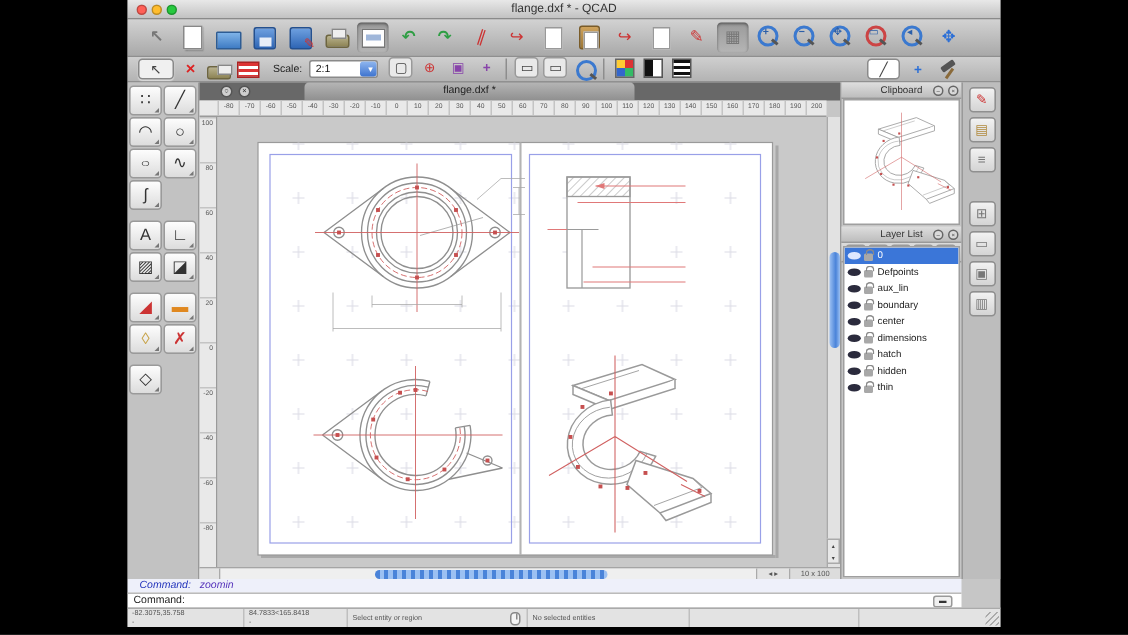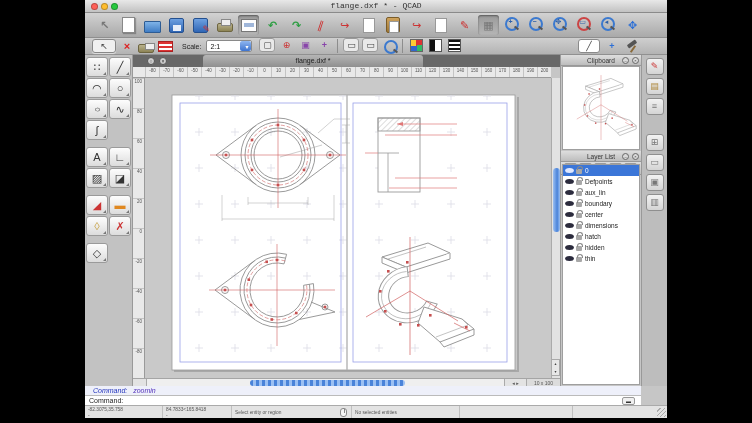--- a/index.html
+++ b/index.html
@@ -7,21 +7,21 @@
   body{font-family:"Liberation Sans","DejaVu Sans",sans-serif;}
   .screen{position:relative;width:752px;height:423px;background:#000;overflow:hidden;}
   .app{position:absolute;left:85px;top:0;width:582px;height:418px;background:#c6c6c6;overflow:hidden;}
 
   
   .titlebar{position:absolute;left:0;top:0;width:582px;height:13px;
     background:linear-gradient(#e8e8e8,#c2c2c2);border-bottom:1px solid #8a8a8a;}
   .lights{position:absolute;left:6px;top:3px;display:flex;gap:3px;}
   .light{width:7px;height:7px;border-radius:50%;border:.5px solid rgba(0,0,0,.25);}
   .titlebar .wtitle{position:absolute;left:0;right:0;top:1px;text-align:center;
-    font-size:8px;color:#333;font-family:Liberation Mono, monospace;}
+    font-size:8px;color:#333;}
 
   
   .tb1{position:absolute;left:0;top:13px;width:582px;height:25px;
     background:linear-gradient(#d2d2d2,#a9a9a9);border-bottom:1px solid #8f8f8f;
     display:flex;align-items:center;padding-left:9px;gap:3px;}
   .tb2{position:absolute;left:0;top:38px;width:582px;height:17px;
     background:linear-gradient(#cfcfcf,#b3b3b3);border-bottom:1px solid #909090;
     display:flex;align-items:center;padding-left:7px;gap:3px;font-size:7px;color:#333;}
   .ic{position:relative;width:21px;height:20px;display:flex;align-items:center;justify-content:center;
     border-radius:3px;flex:0 0 auto;}

